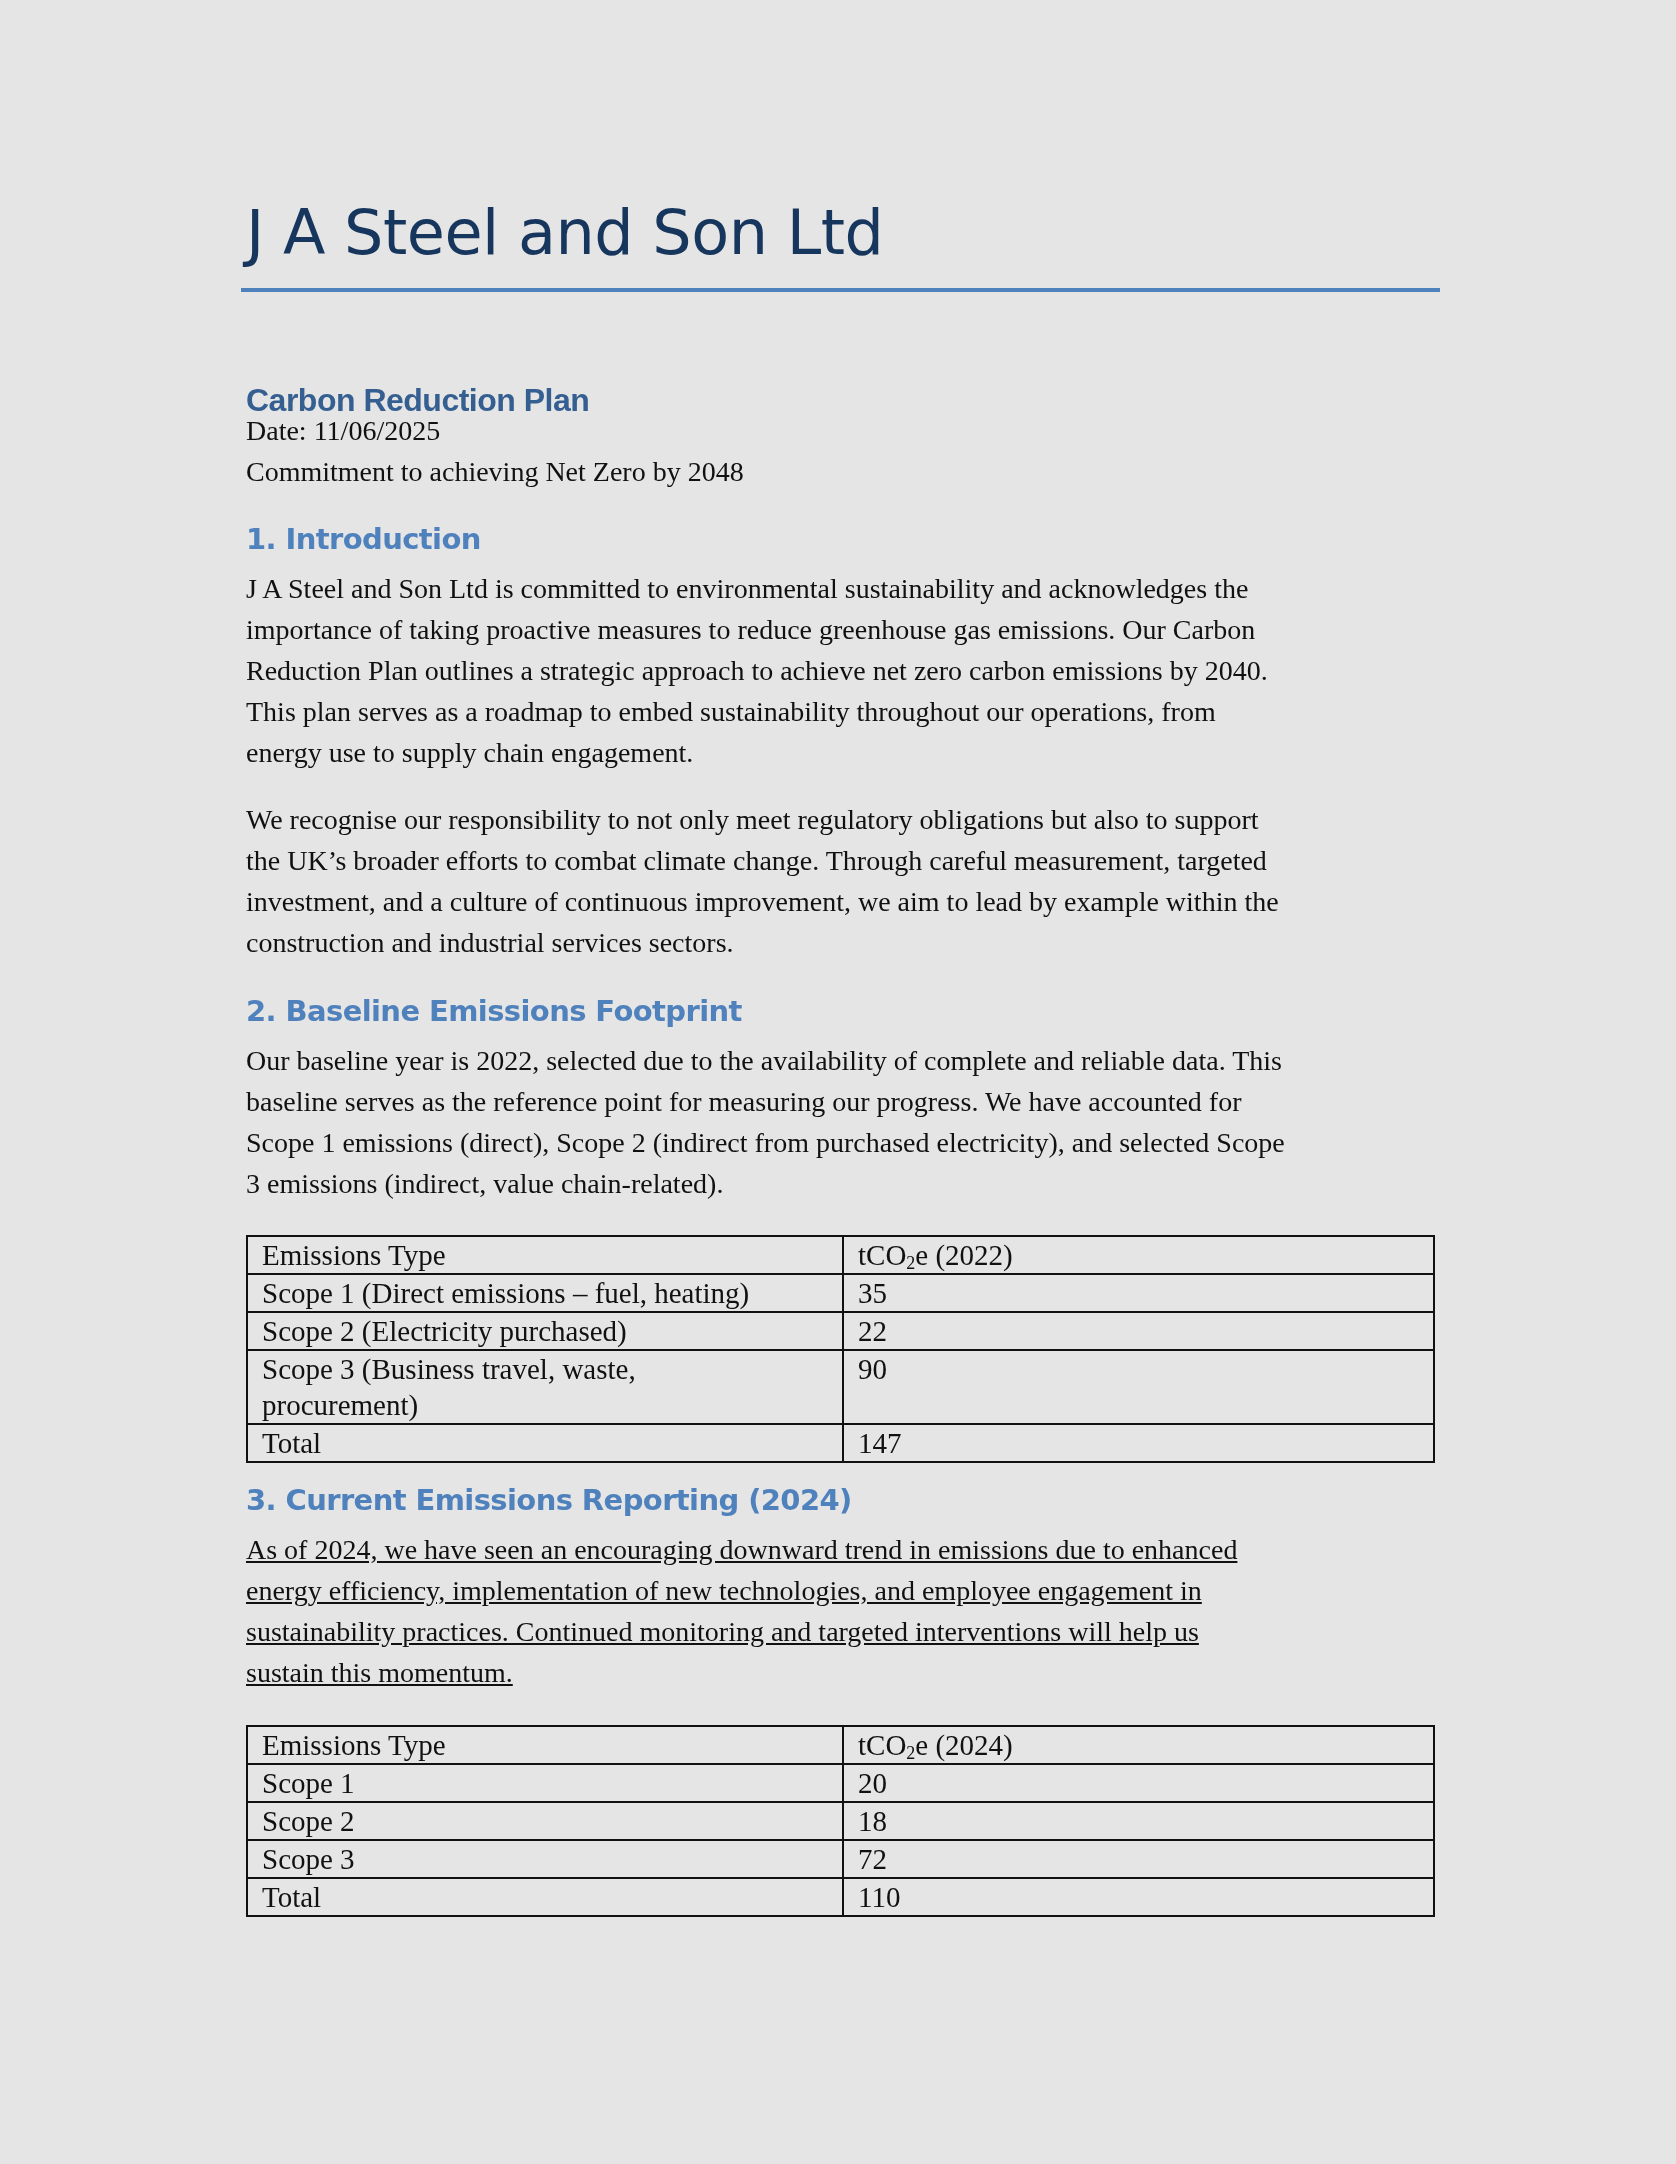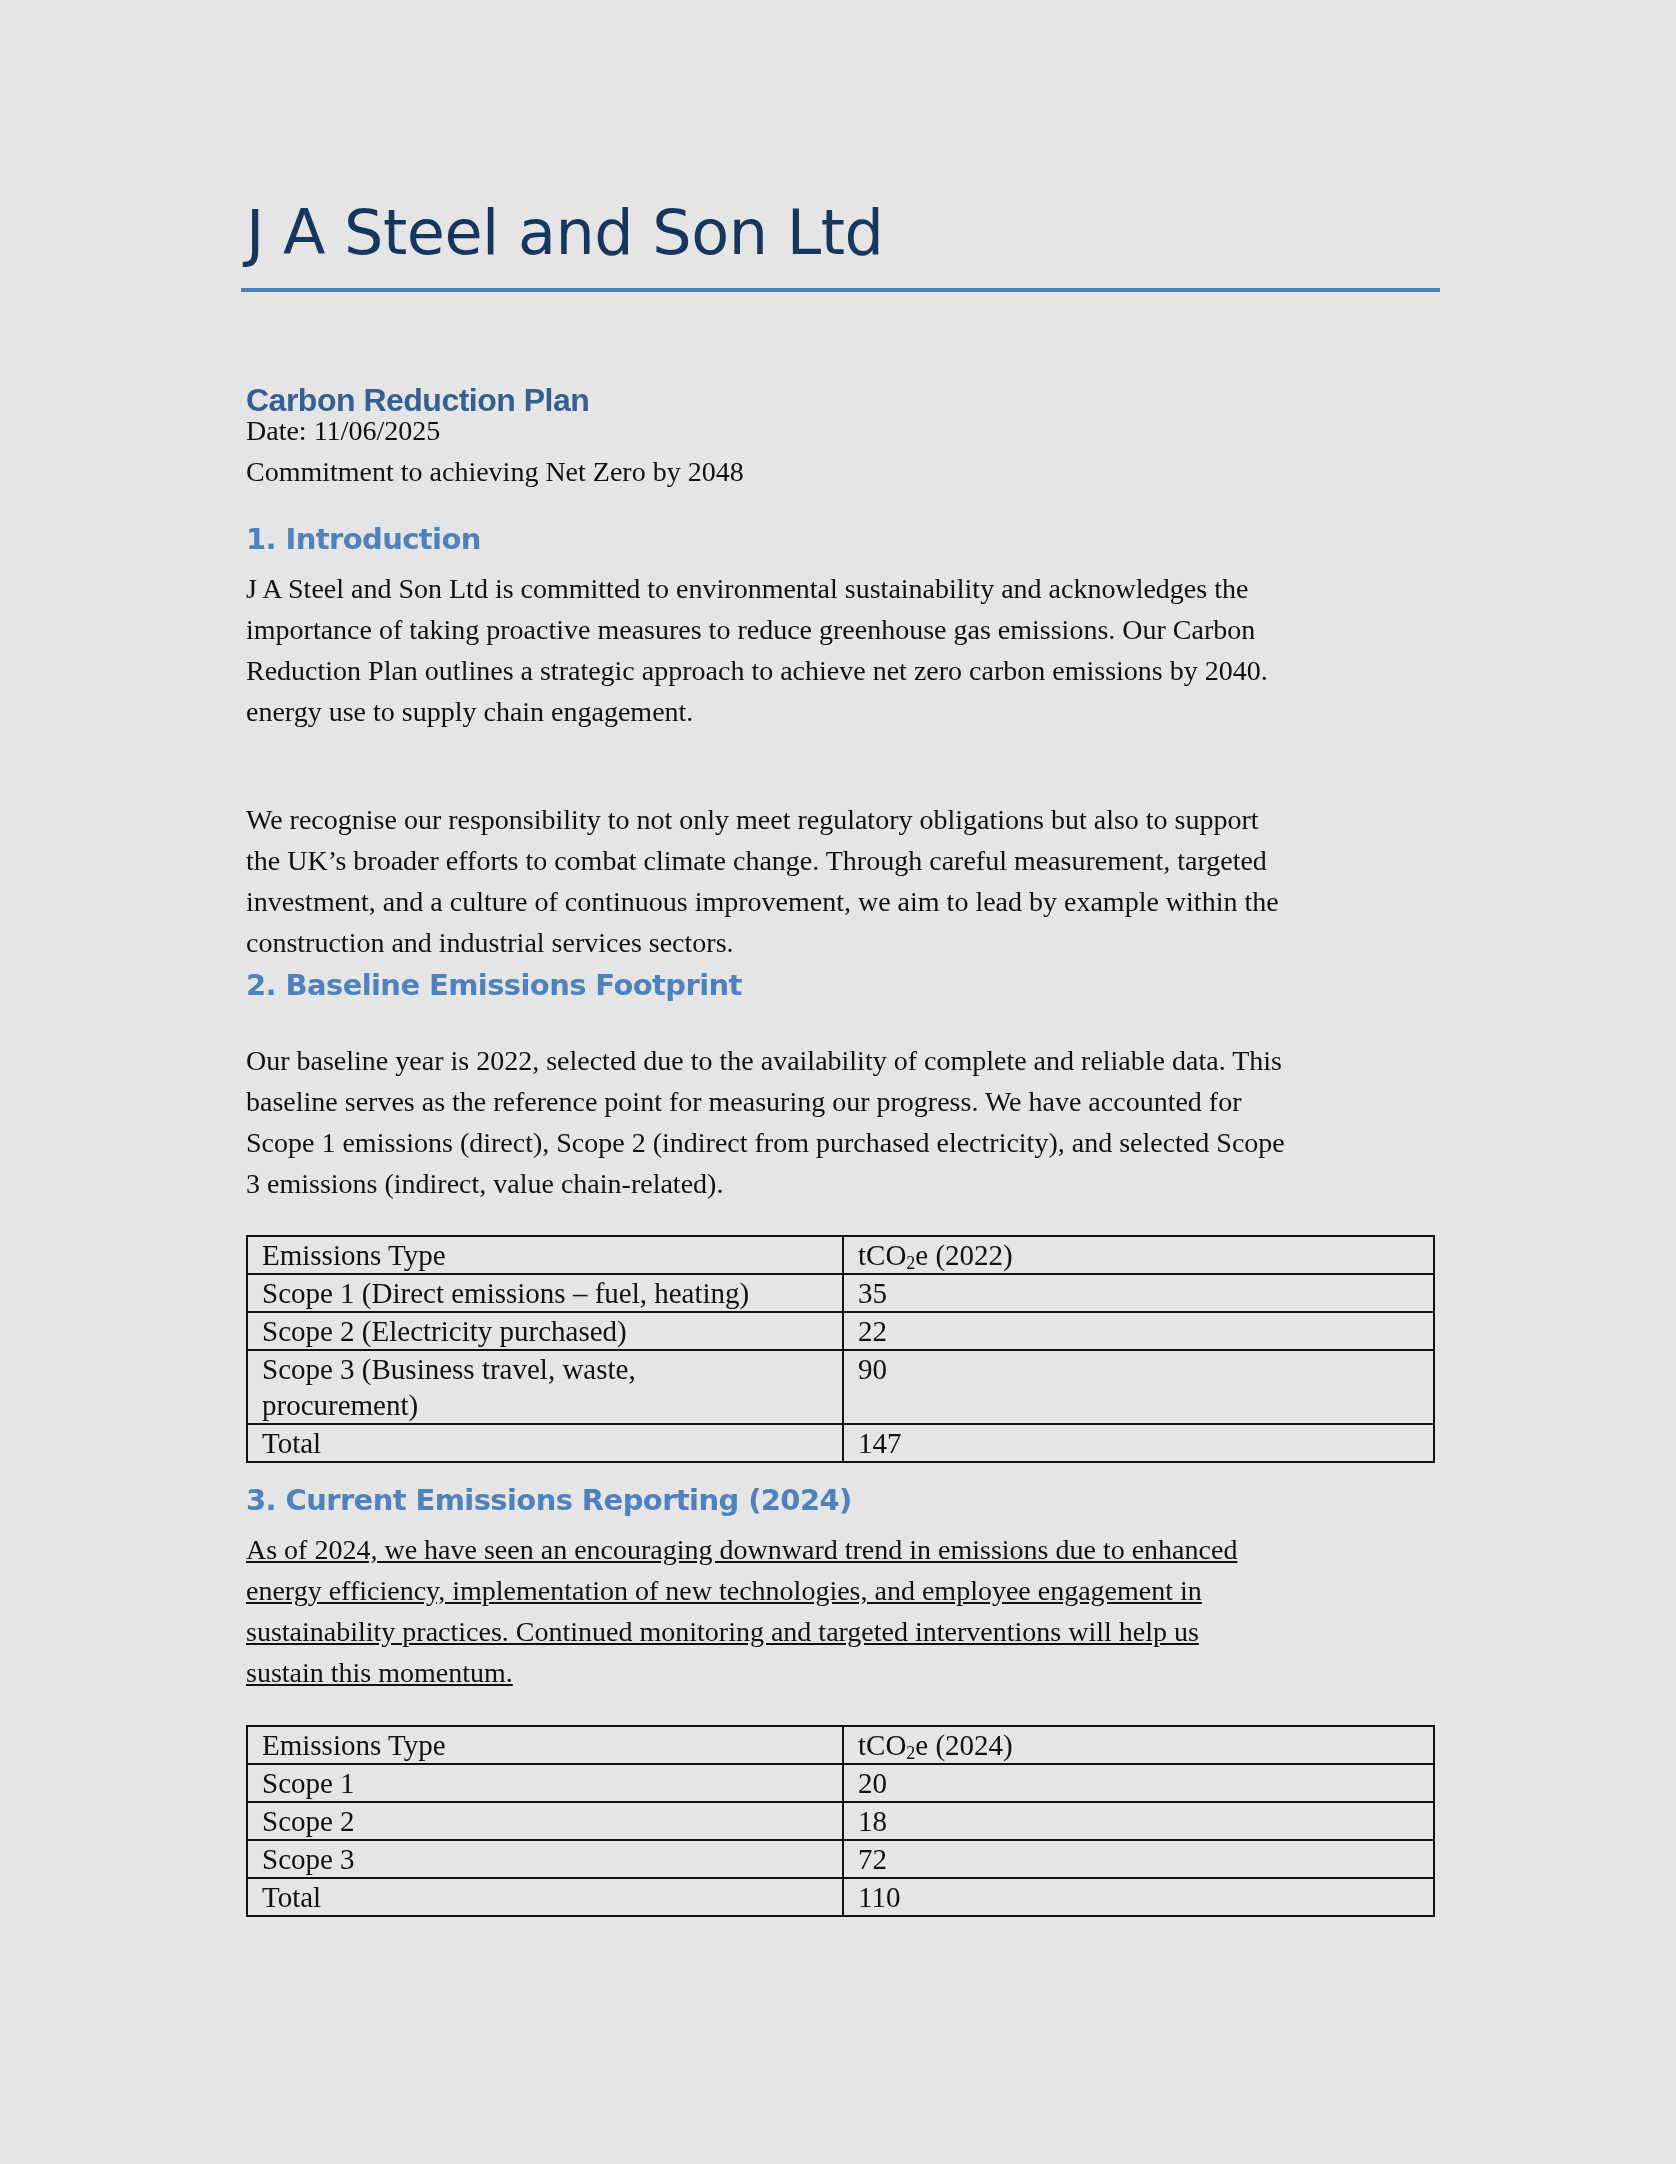--- a/index.html
+++ b/index.html
@@ -29,30 +29,31 @@
   <div class="para" style="top:410px;">
     <span class="line">Date: 11/06/2025</span>
     <span class="line">Commitment to achieving Net Zero by 2048</span>
   </div>
 
   <div class="abs h1" style="top:522px;">1. Introduction</div>
   <div class="para" style="top:568px;">
     <span class="line">J A Steel and Son Ltd is committed to environmental sustainability and acknowledges the</span>
     <span class="line">importance of taking proactive measures to reduce greenhouse gas emissions. Our Carbon</span>
     <span class="line">Reduction Plan outlines a strategic approach to achieve net zero carbon emissions by 2040.</span>
+    <span class="line">This plan serves as a roadmap to embed sustainability throughout our operations, from</span>
     <span class="line">energy use to supply chain engagement.</span>
   </div>
   <div class="para" style="top:799px;">
     <span class="line">We recognise our responsibility to not only meet regulatory obligations but also to support</span>
     <span class="line">the UK’s broader efforts to combat climate change. Through careful measurement, targeted</span>
     <span class="line">investment, and a culture of continuous improvement, we aim to lead by example within the</span>
     <span class="line">construction and industrial services sectors.</span>
   </div>
 
-  <div class="abs h1" style="top:968px;">2. Baseline Emissions Footprint</div>
+  <div class="abs h1" style="top:994px;">2. Baseline Emissions Footprint</div>
   <div class="para" style="top:1040px;">
     <span class="line">Our baseline year is 2022, selected due to the availability of complete and reliable data. This</span>
     <span class="line">baseline serves as the reference point for measuring our progress. We have accounted for</span>
     <span class="line">Scope 1 emissions (direct), Scope 2 (indirect from purchased electricity), and selected Scope</span>
     <span class="line">3 emissions (indirect, value chain-related).</span>
   </div>
 
   <table class="em" style="top:1235px;">
     <tbody>
         <tr>

